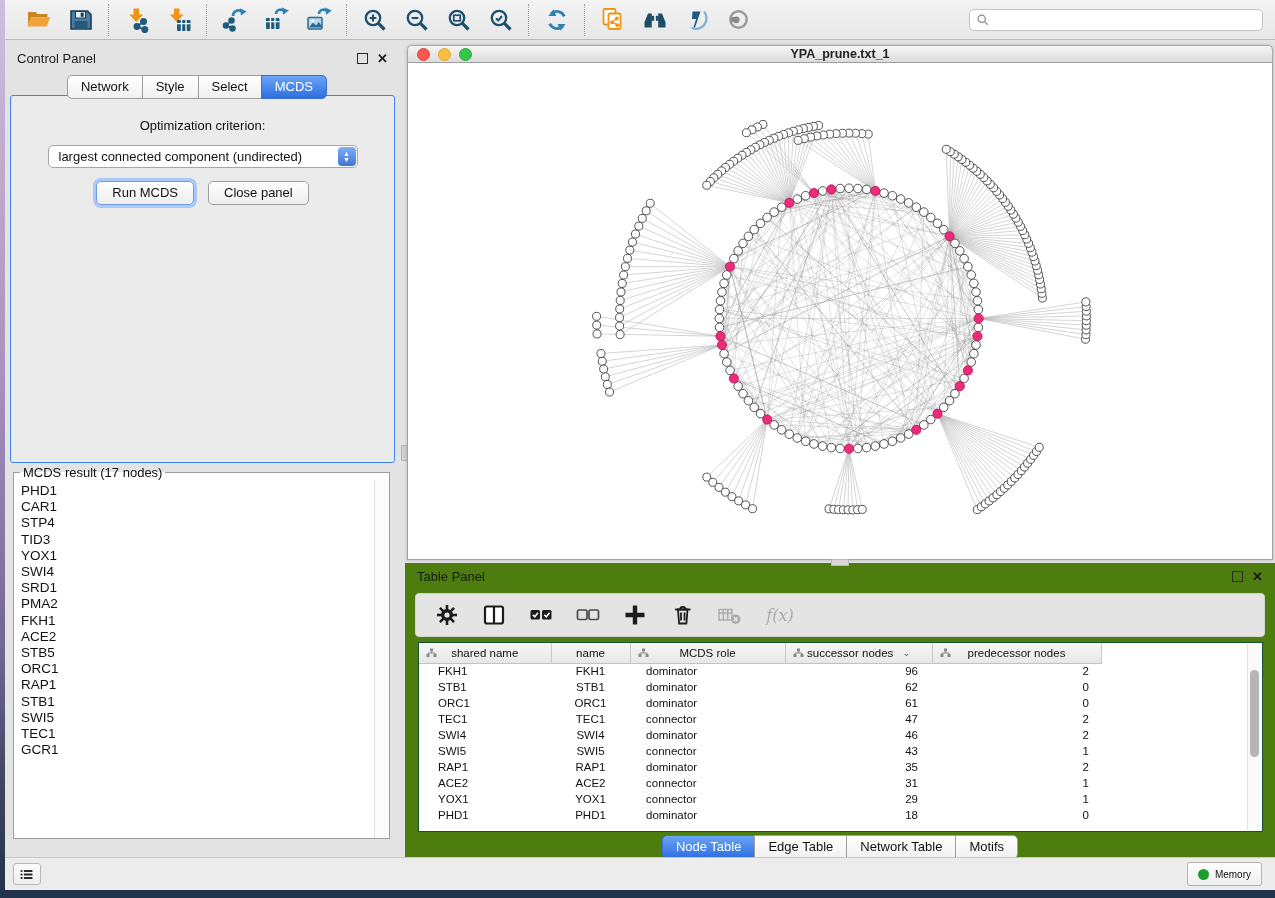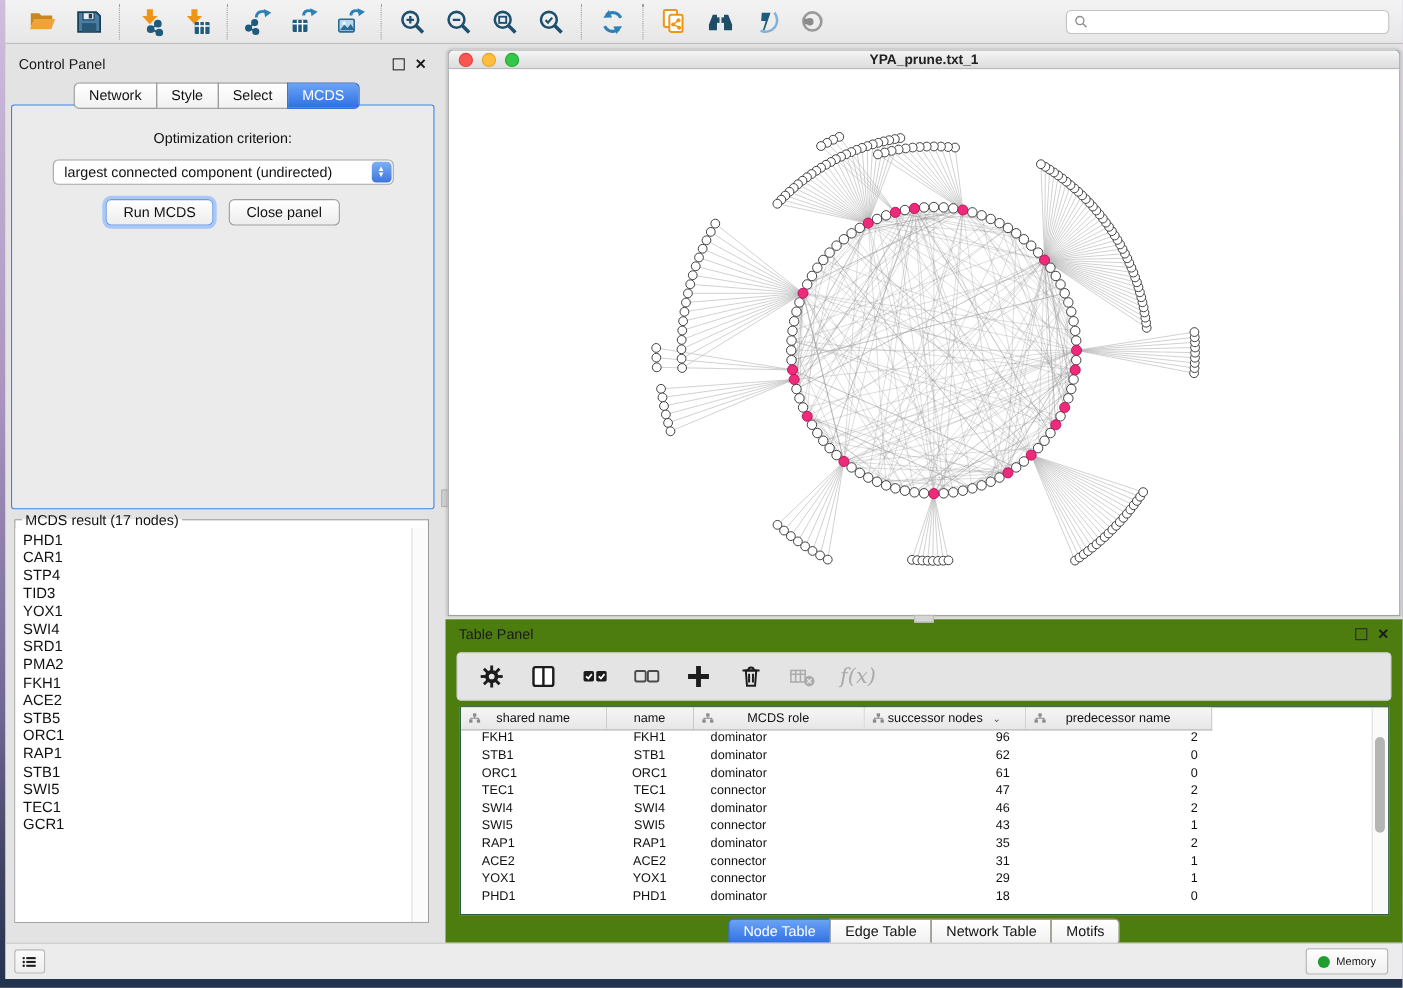--- a/index.html
+++ b/index.html
@@ -80,21 +80,21 @@
   .net-canvas{position:absolute;left:0;right:0;top:18px;bottom:0;background:#fff;
     border:1px solid #a2a2a2;border-top:none;box-sizing:border-box;}
   .net-canvas svg{width:100%;height:100%;display:block;}
 
   
   .table-panel{position:absolute;left:400px;top:563px;right:0;height:295px;background:#4d7c0f;}
   .tp-toolbar{position:absolute;left:10px;right:10px;top:30px;height:44px;background:#e4e4e4;
     border:1px solid #d2d2d2;border-radius:4px;display:flex;align-items:center;gap:21px;padding-left:18px;box-sizing:border-box;}
   .tp-btn{display:flex;align-items:center;justify-content:center;width:26px;height:26px;}
   .tp-btn svg{width:24px;height:24px;}
-  .fx-label{font-size:19px;color:#a9a9a9;font-family:"DejaVu Serif",serif;font-style:italic;}
+  .fx-label{font-size:16px;color:#a9a9a9;font-family:"DejaVu Serif",serif;font-style:italic;}
   .tp-table-wrap{position:absolute;left:13px;right:12px;top:79px;height:190px;background:#fff;
     border:1px solid #14532d;box-sizing:border-box;overflow:hidden;}
   table.node-table{border-collapse:collapse;table-layout:fixed;}
   .node-table th{height:20px;box-sizing:border-box;background:linear-gradient(#f6f6f6,#e7e7e7);
     border-right:1px solid #c9c9c9;border-bottom:1px solid #c2c2c2;font-size:11.5px;font-weight:400;color:#111;
     position:relative;padding:0;}
   .th-inner{display:flex;align-items:center;justify-content:center;gap:5px;padding:0 4px;}
   .th-inner .colicon{flex:0 0 auto;position:absolute;left:7px;top:5px;}
   .sort-chev{font-size:9px;color:#555;margin-left:4px;}
   .node-table td{height:16px;box-sizing:border-box;font-size:11.5px;color:#111;padding:0 6px;white-space:nowrap;overflow:hidden;}
@@ -1150,21 +1150,21 @@
               <th>
                 <span class="th-inner">
                   <span class="colicon"><svg width="11" height="10" viewBox="0 0 11 10">
                       <g fill="#8a8a8a">
                         <rect x="4" y="0.5" width="3" height="3"></rect>
                         <rect x="0.5" y="6" width="3" height="3"></rect>
                         <rect x="7.5" y="6" width="3" height="3"></rect>
                       </g>
                       <path d="M5.5 3.5v1.5M2 6V5h7v1" stroke="#8a8a8a" fill="none"></path>
                     </svg></span>
-                  <span>predecessor name</span>
+                  <span>predecessor nodes</span>
                 </span>
               </th>
             </tr>
           </thead>
           <tbody>
             <tr>
               <td class="c-left">FKH1</td>
               <td class="c-center">FKH1</td>
               <td class="c-role">dominator</td>
               <td class="c-num1">96</td>

